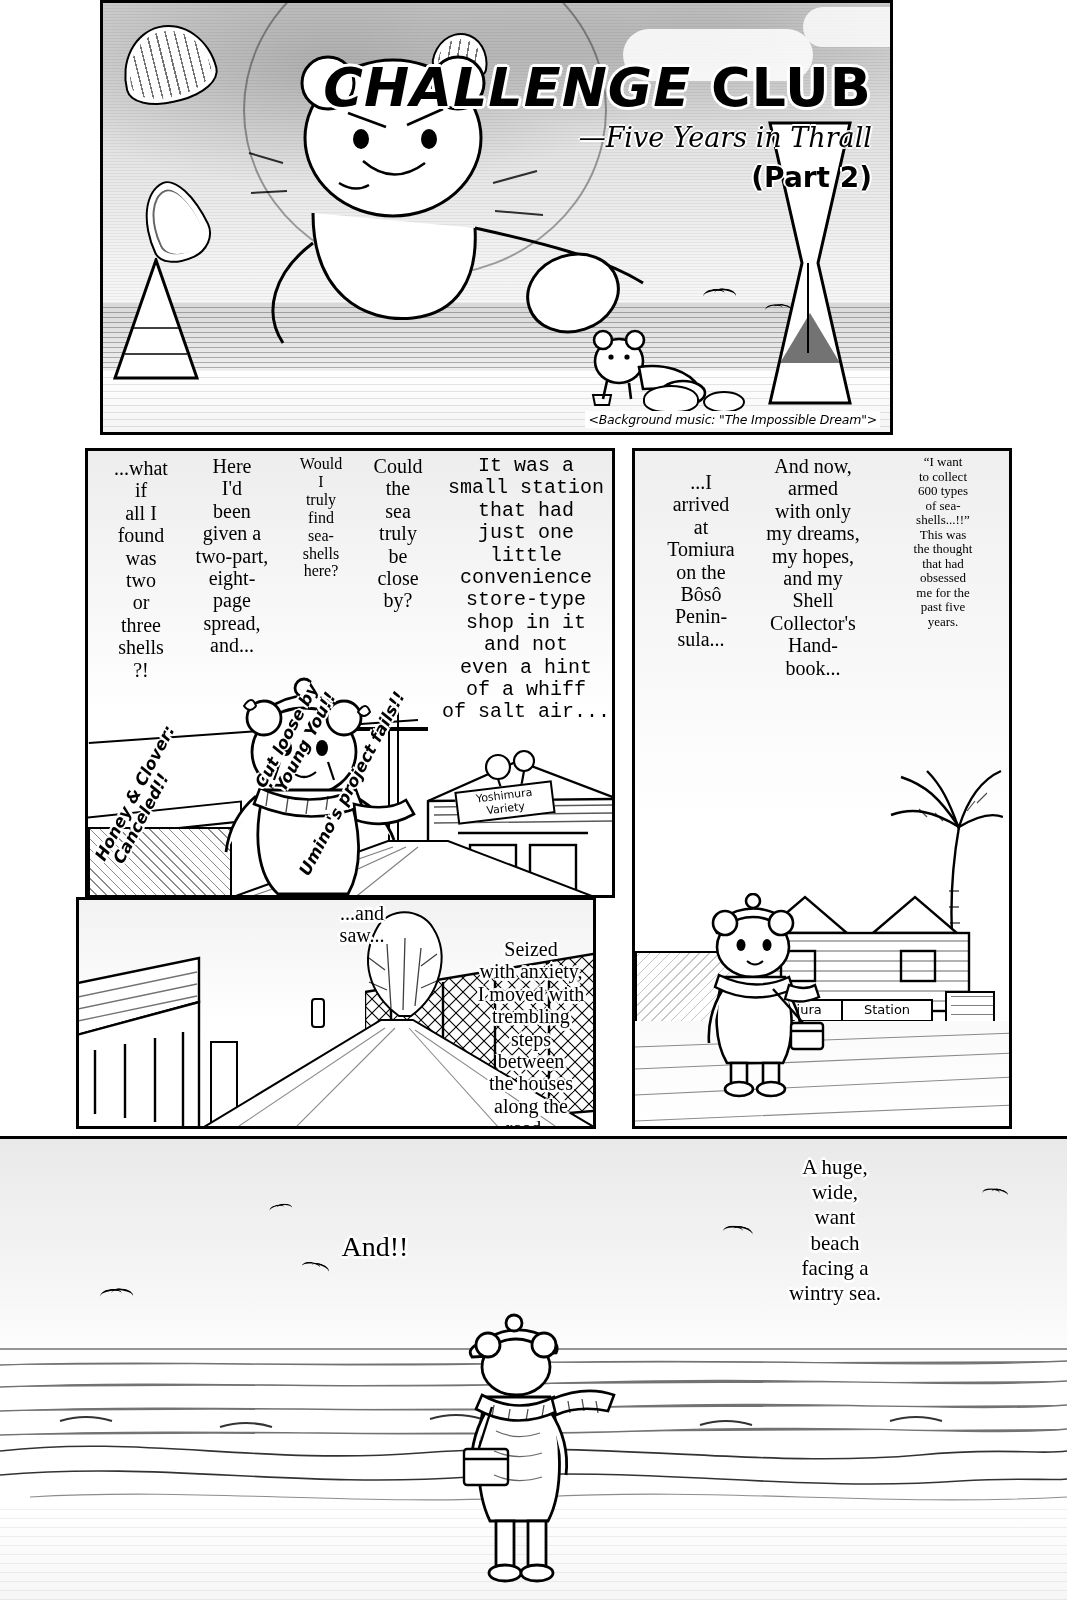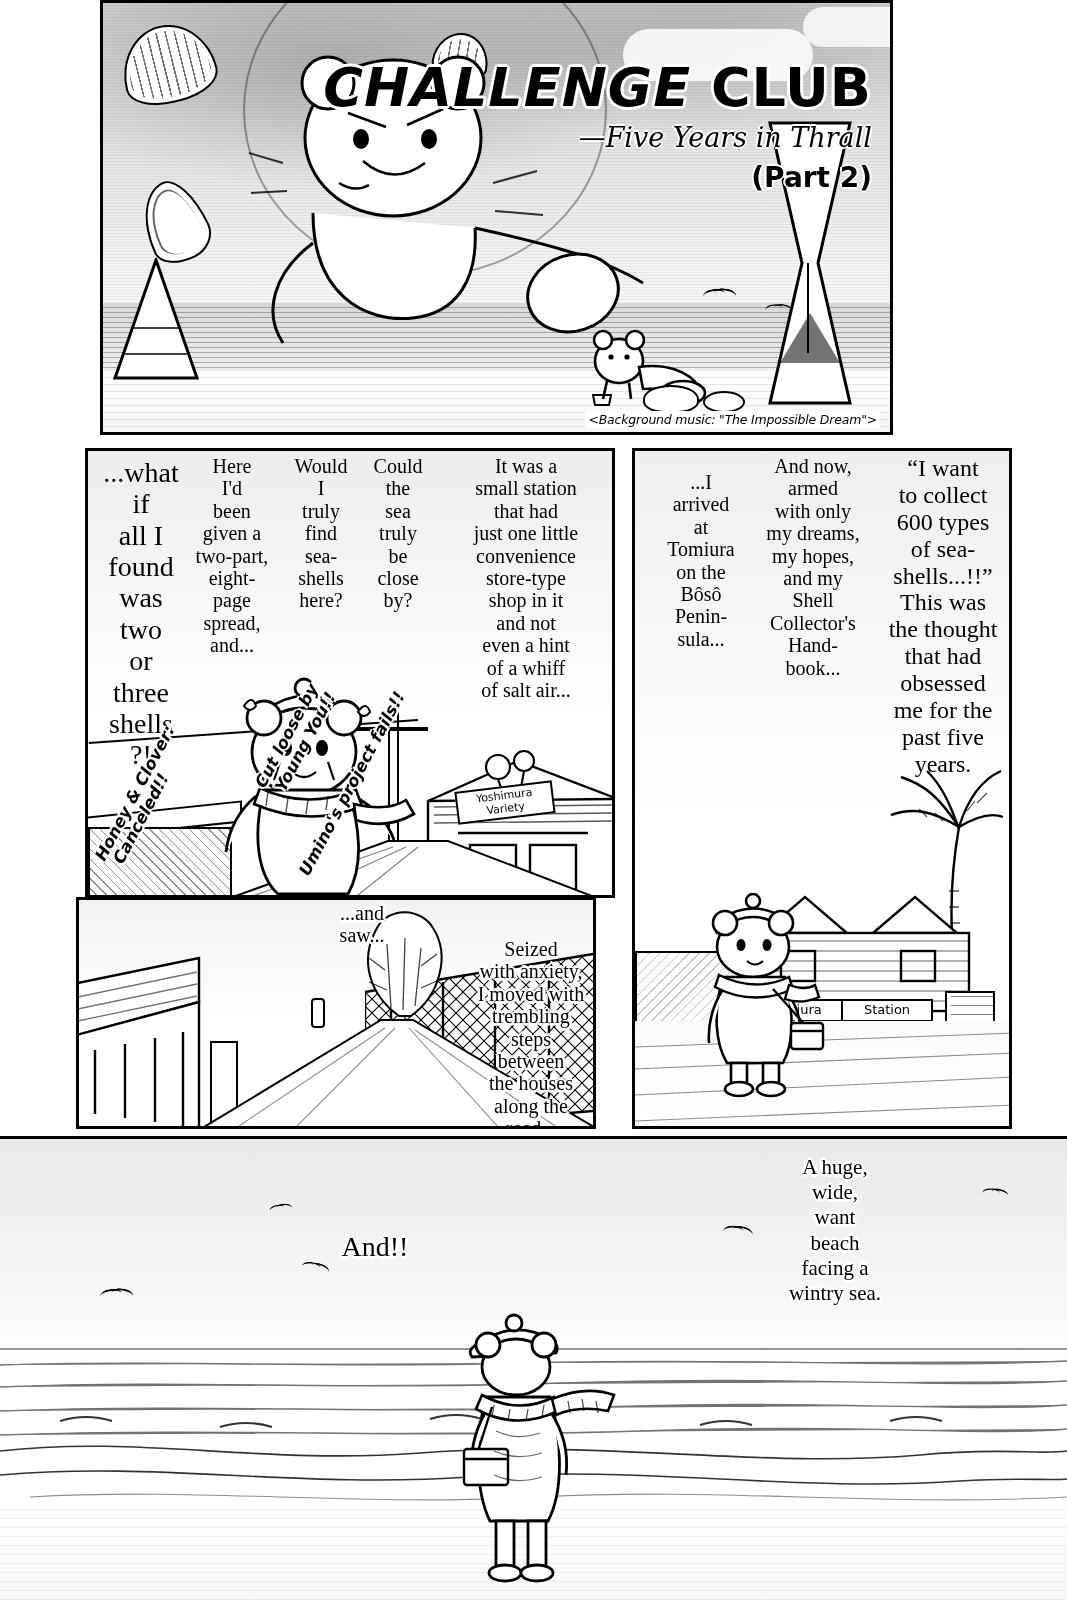--- a/index.html
+++ b/index.html
@@ -390,21 +390,21 @@
 
       <g fill="#fff" stroke="#000" stroke-width="2">
         <path d="M150,46 q8,-12 12,0 q-6,8 -12,0 Z"></path>
         <path d="M36,40 q8,-12 12,0 q-6,8 -12,0 Z"></path>
       </g>
     </svg>
 
     <div class="shout" style="left:88px; top:800px; transform: none; position:absolute;">
     </div>
 
-    <div class="narr" style="left:10px; top:6px; width:86px; font-size:28px;">
+    <div class="narr" style="left:10px; top:6px; width:86px; font-size:20px;">
       <span>...what</span>
       <span>if</span>
       <span>all I</span>
       <span>found</span>
       <span>was</span>
       <span>two</span>
       <span>or</span>
       <span>three</span>
       <span>shells</span>
       <span>?!</span>
@@ -415,41 +415,41 @@
       <span>I'd</span>
       <span>been</span>
       <span>given a</span>
       <span>two-part,</span>
       <span>eight-</span>
       <span>page</span>
       <span>spread,</span>
       <span>and...</span>
     </div>
 
-    <div class="narr" style="left:190px; top:4px; width:86px; font-size:20px;">
+    <div class="narr" style="left:190px; top:4px; width:86px; font-size:16px;">
       <span>Would</span>
       <span>I</span>
       <span>truly</span>
       <span>find</span>
       <span>sea-</span>
       <span>shells</span>
       <span>here?</span>
     </div>
 
     <div class="narr" style="left:272px; top:4px; width:76px; font-size:20px;">
       <span>Could</span>
       <span>the</span>
       <span>sea</span>
       <span>truly</span>
       <span>be</span>
       <span>close</span>
       <span>by?</span>
     </div>
 
-    <div class="narr" style="left:350px; top:4px; width:176px; font-size:20px;">
+    <div class="narr" style="left:350px; top:4px; width:176px; font-size:20px;font-family:Liberation Mono, monospace;">
       <span>It was a</span>
       <span>small station</span>
       <span>that had</span>
       <span>just one little</span>
       <span>convenience</span>
       <span>store-type</span>
       <span>shop in it</span>
       <span>and not</span>
       <span>even a hint</span>
       <span>of a whiff</span>
@@ -648,21 +648,21 @@
       <span>with only</span>
       <span>my dreams,</span>
       <span>my hopes,</span>
       <span>and my</span>
       <span>Shell</span>
       <span>Collector's</span>
       <span>Hand-</span>
       <span>book...</span>
     </div>
 
-    <div class="narr" style="left:248px; top:4px; width:120px; font-size:24px;">
+    <div class="narr" style="left:248px; top:4px; width:120px; font-size:13px;">
       <span>“I want</span>
       <span>to collect</span>
       <span>600 types</span>
       <span>of sea-</span>
       <span>shells...!!”</span>
       <span>This was</span>
       <span>the thought</span>
       <span>that had</span>
       <span>obsessed</span>
       <span>me for the</span>

